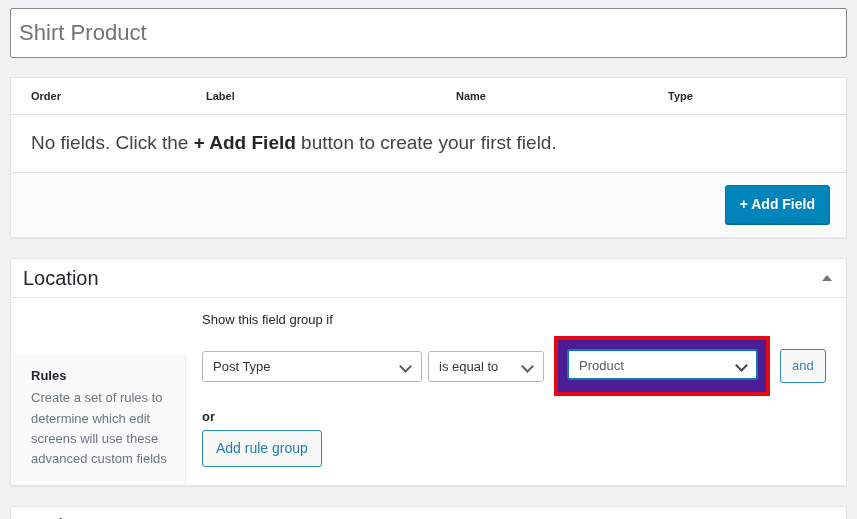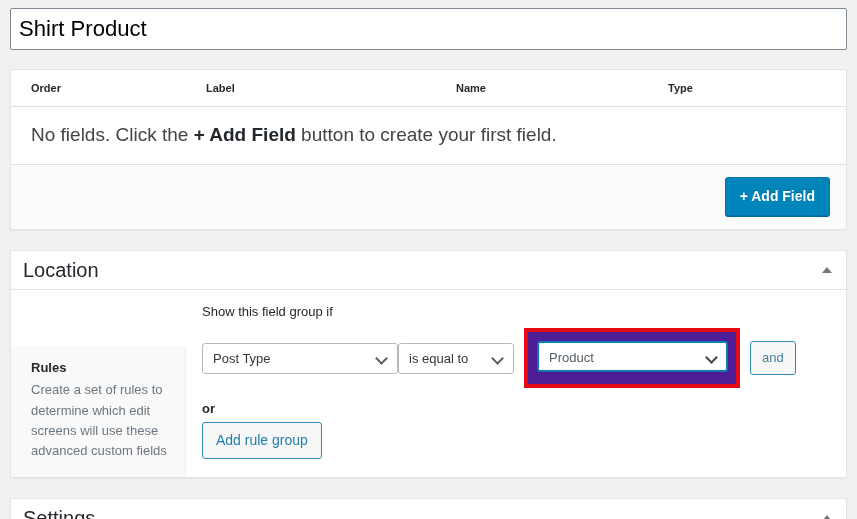--- a/index.html
+++ b/index.html
@@ -17,27 +17,27 @@
   }
 
   
   .title-wrap {
     padding: 8px 10px 0 10px;
   }
   .title-input {
     display: block;
     box-sizing: border-box;
     width: 837px;
-    height: 42px;
+    height: 50px;
     padding: 3px 8px;
     font-family: "Liberation Sans", sans-serif;
     font-size: 1.7em;
     font-weight: 400;
     line-height: 100%;
-    color: #000000;
+    color: #737373;
     background: #ffffff;
     border: 1px solid #7e8993;
     border-radius: 2px;
     outline: none;
   }
 
   
   .panel {
     margin: 20px 10px 0 10px;
     background: #ffffff;
@@ -211,21 +211,21 @@
     position: absolute;
     right: 11px;
     top: 12px;
     width: 7px;
     height: 7px;
     border-right: 2px solid #555d66;
     border-bottom: 2px solid #555d66;
     transform: rotate(45deg);
     margin-top: -2px;
   }
-  .sel-posttype { width: 196px; margin-right: 0; }
+  .sel-posttype { width: 220px; margin-right: 6px; }
   .sel-operator { width: 116px; margin-right: 10px; }
 
   
   .highlight-wrap {
     position: relative;
     display: inline-block;
     padding: 9px 8px 9px 9px;
     margin: 0 10px 0 0;
     border: 4px solid #e50914;
     background: #4c1d95;

